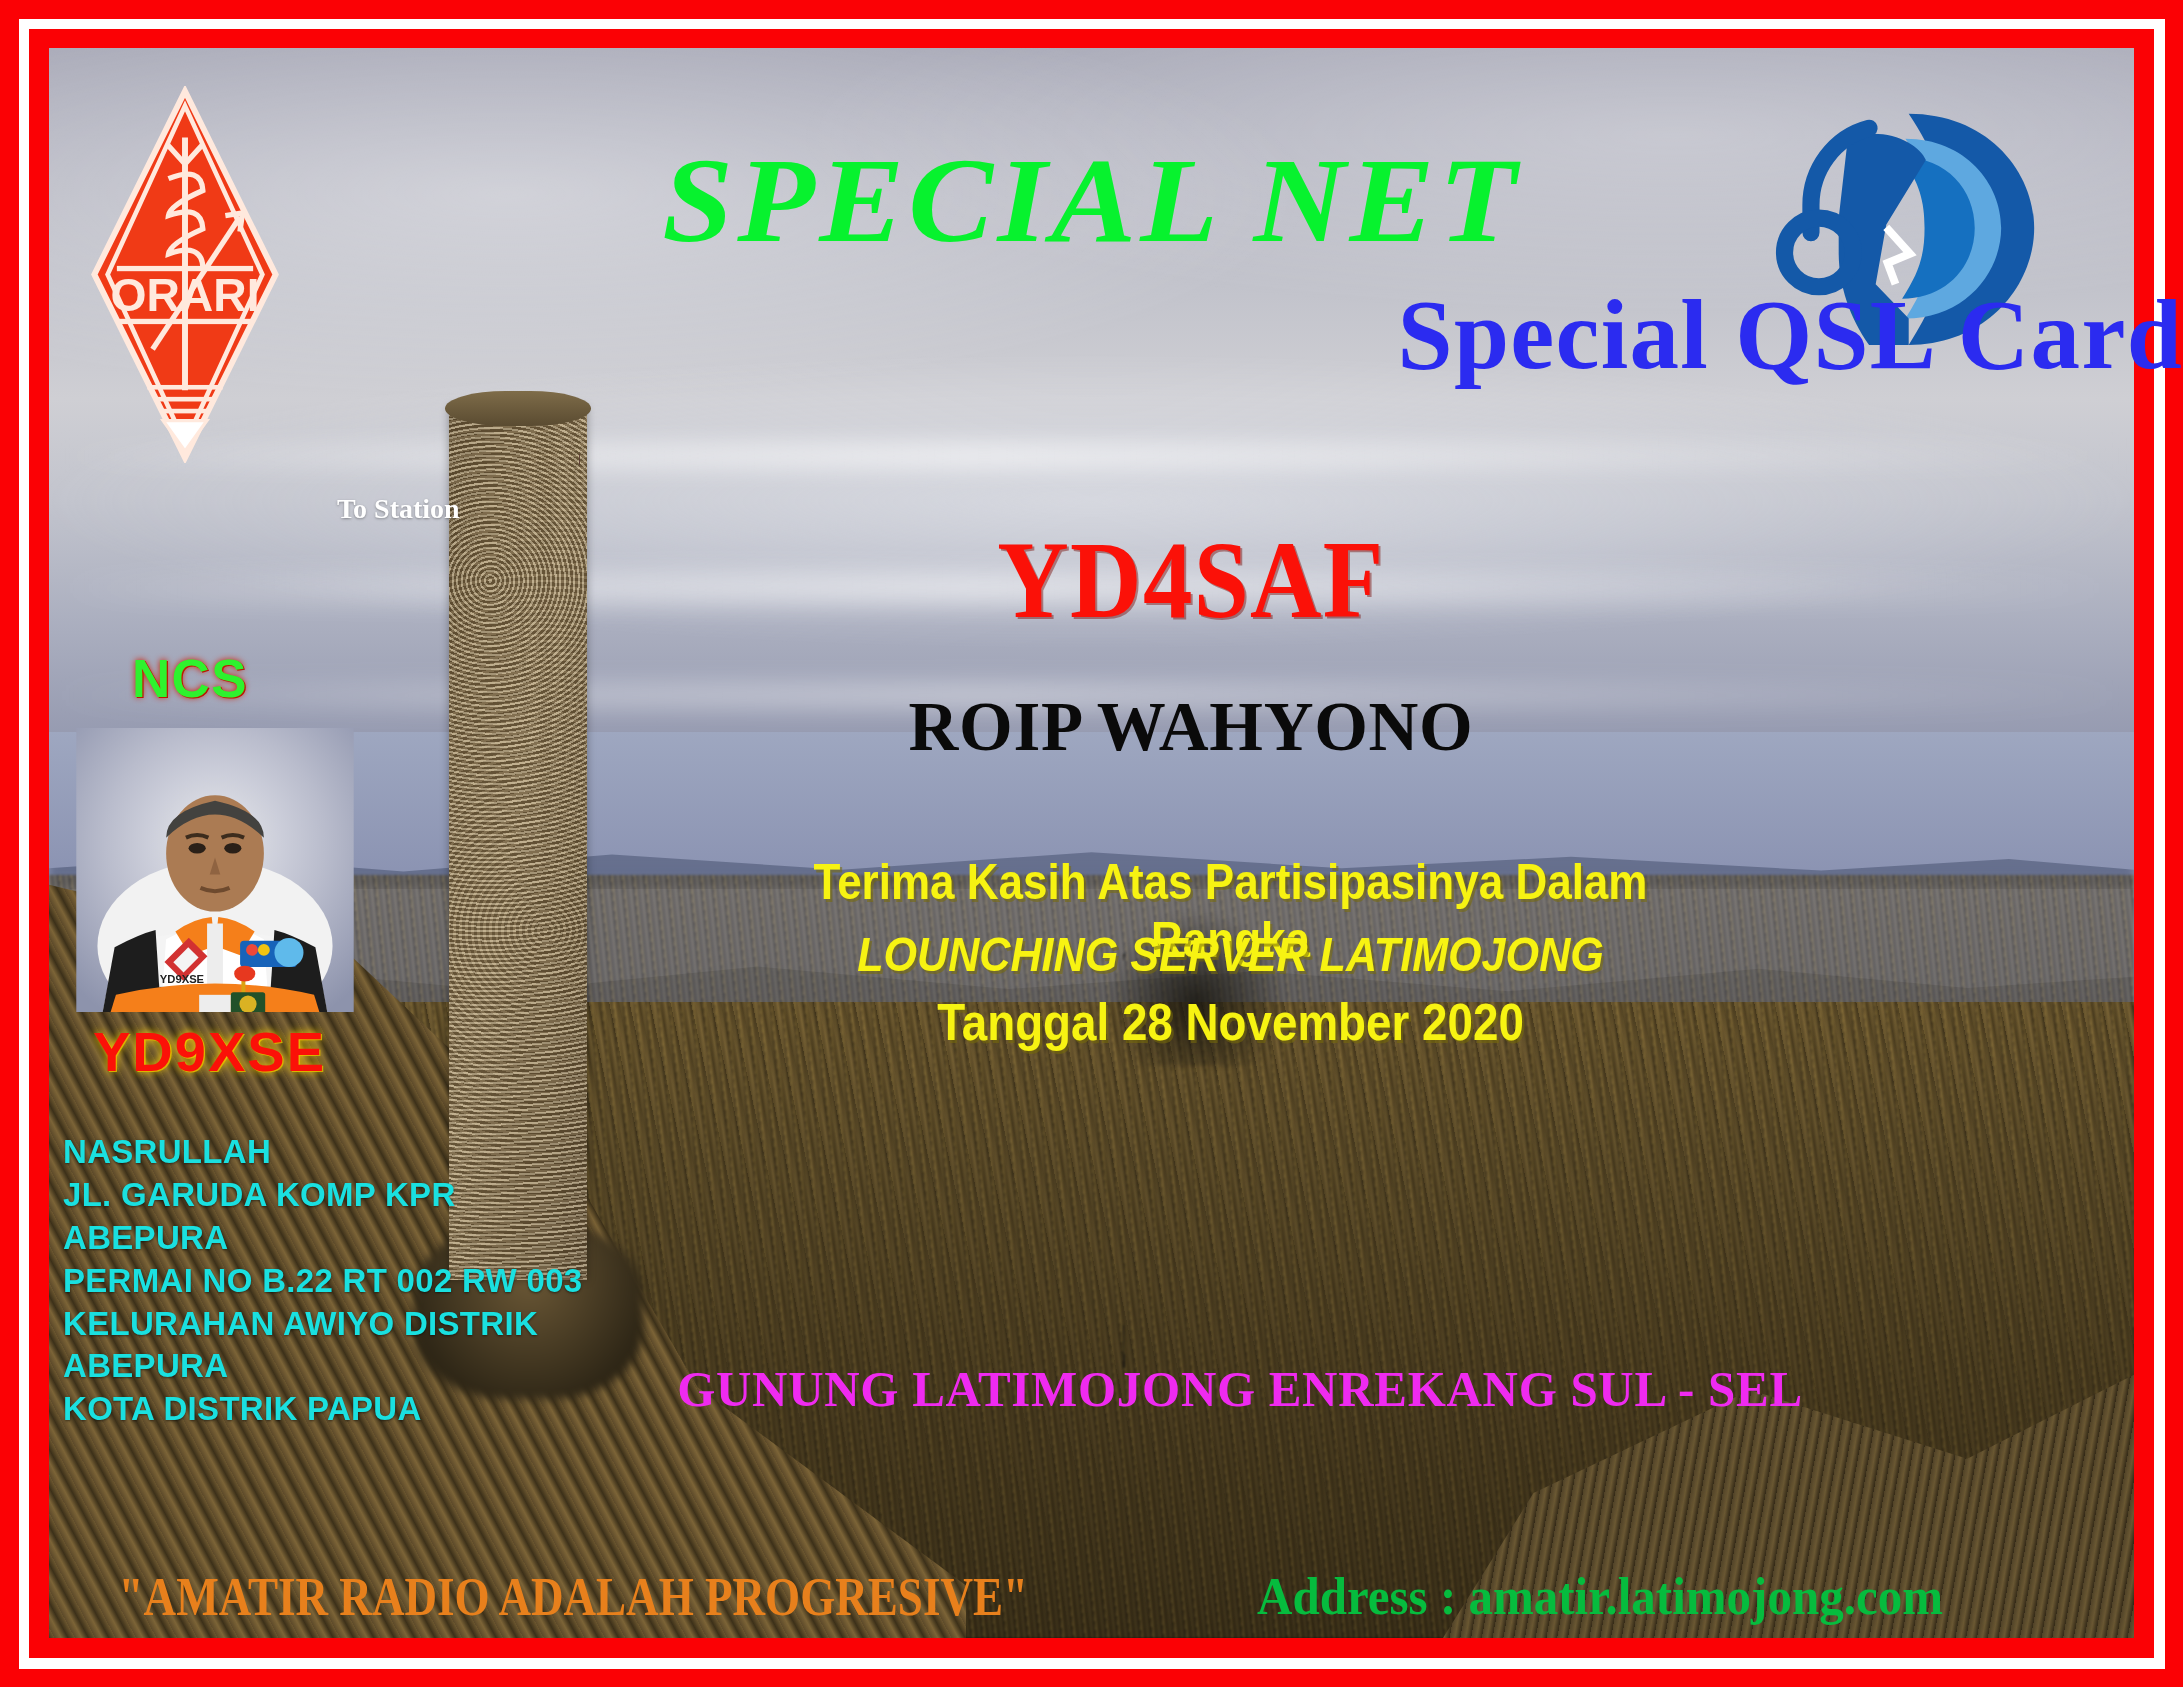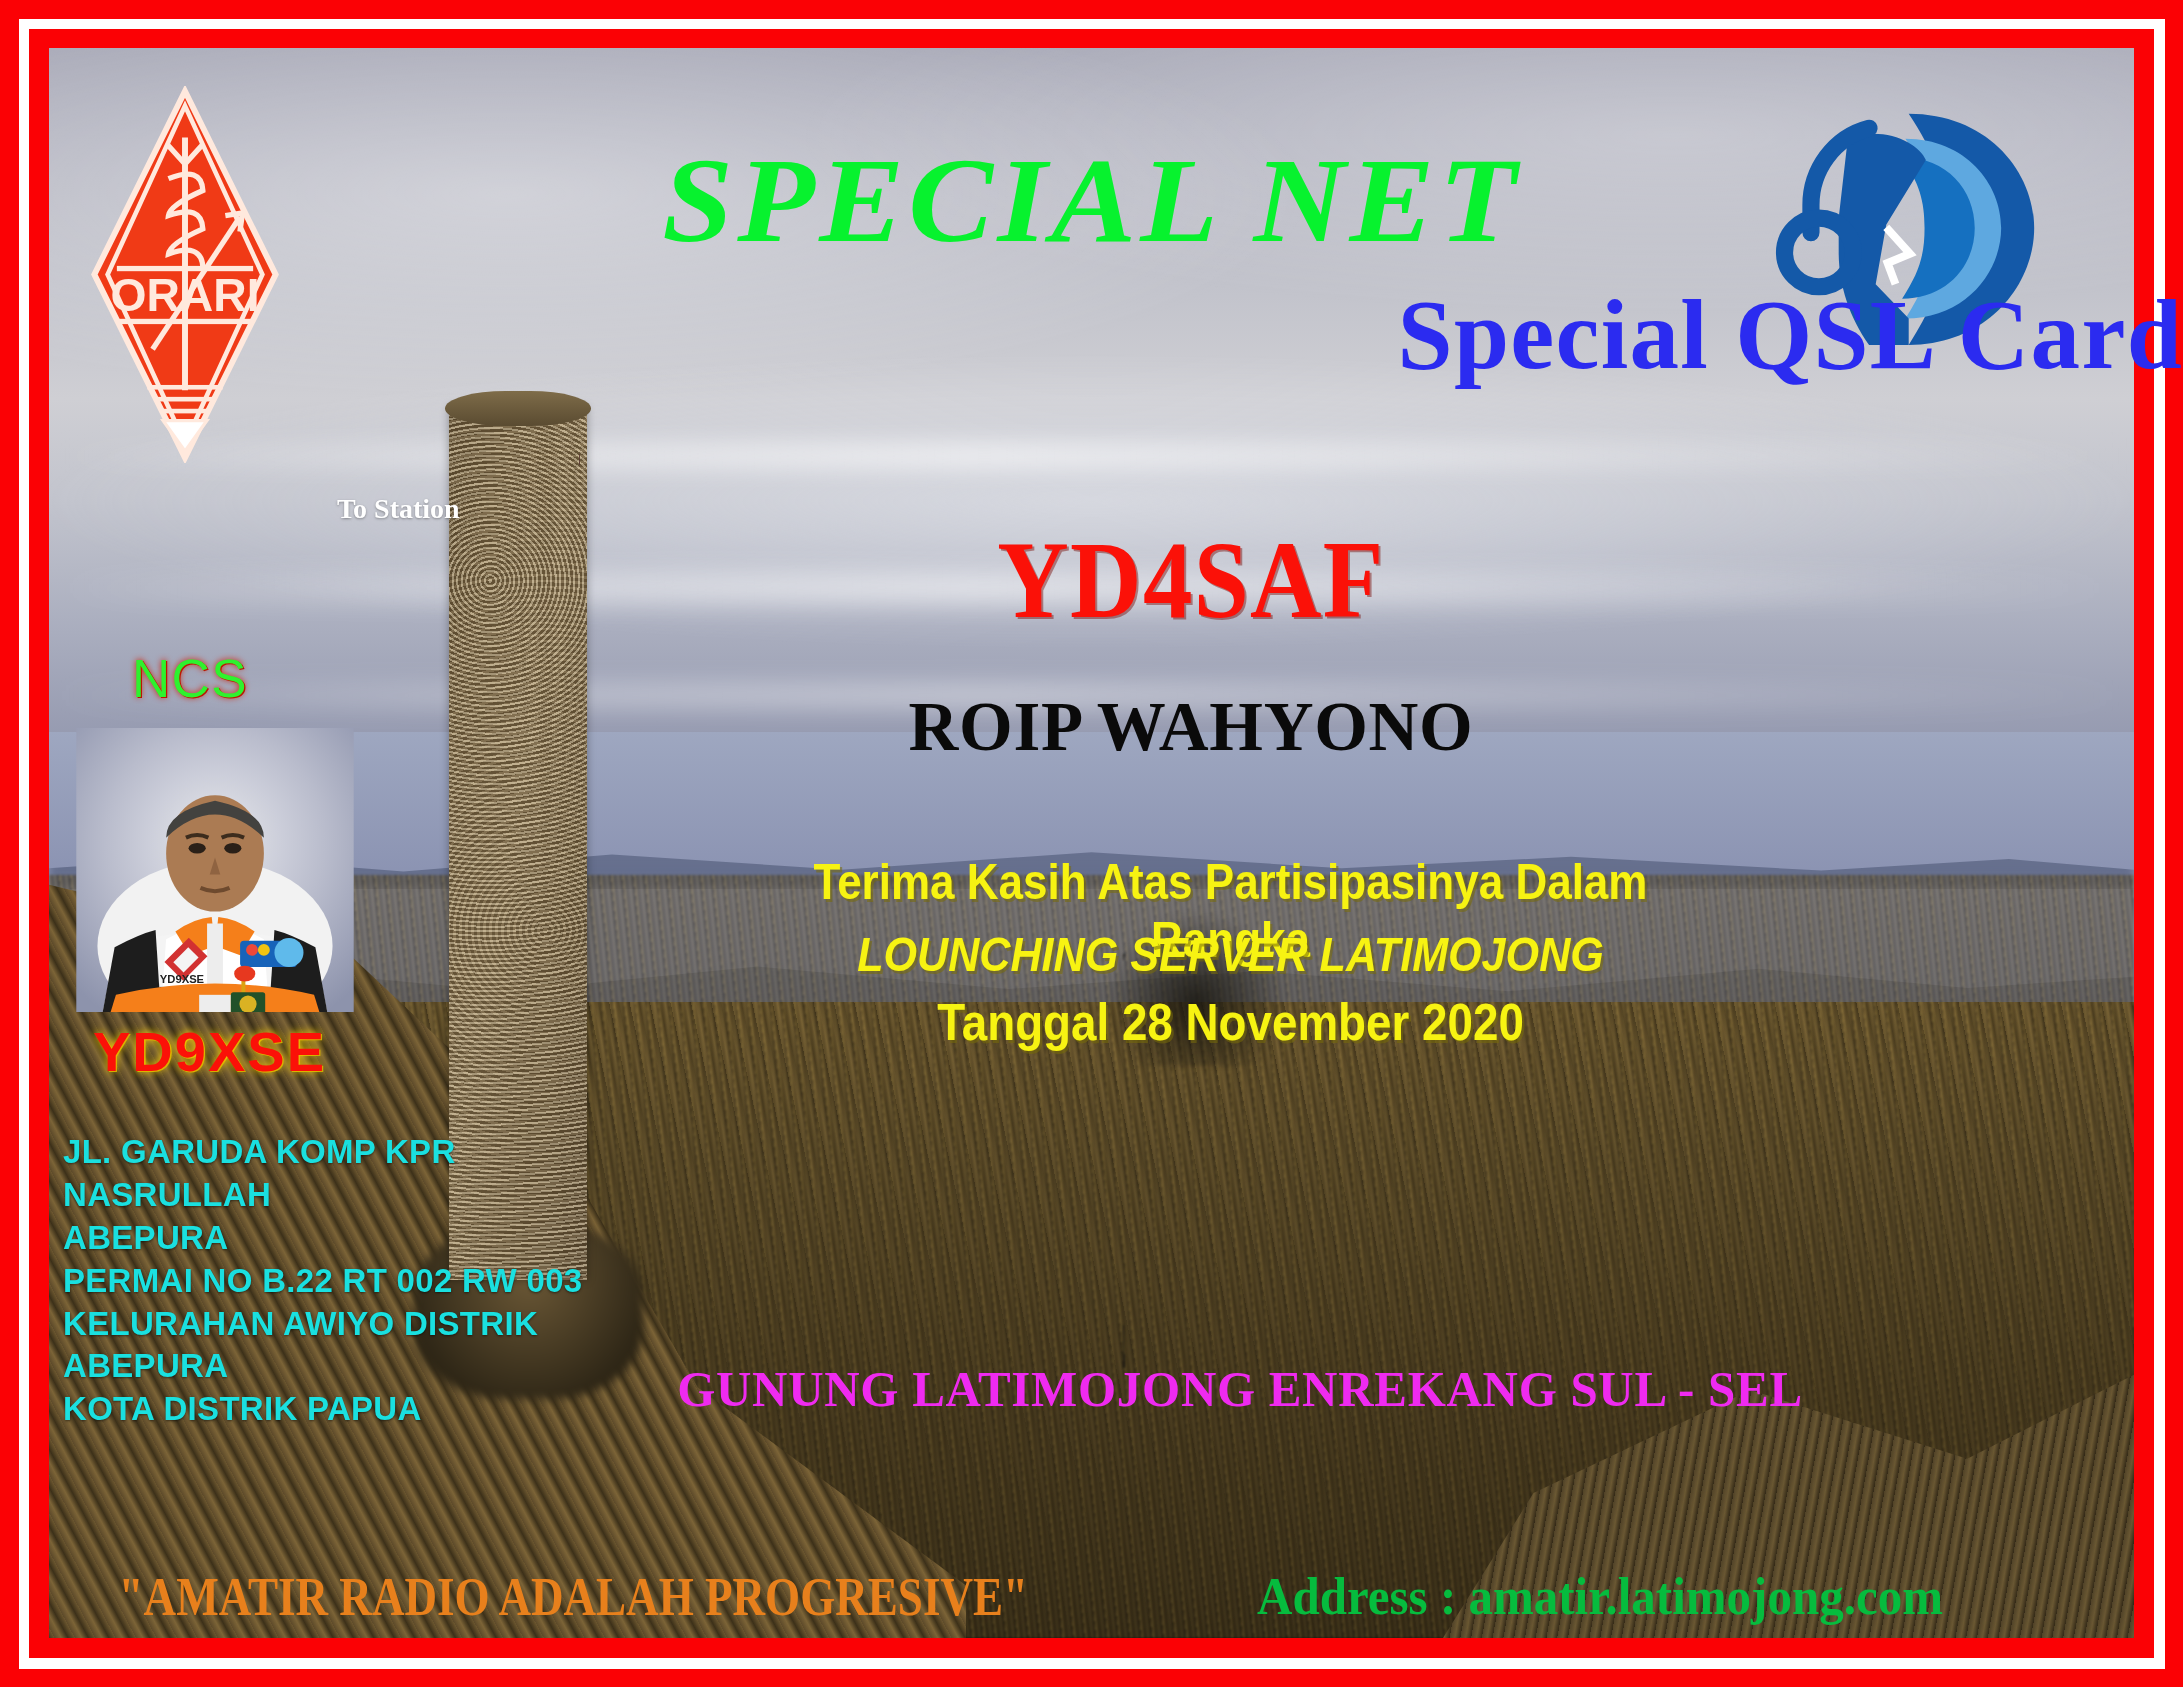--- a/index.html
+++ b/index.html
@@ -224,21 +224,21 @@
     font-family:"Liberation Serif", serif;
     font-weight:bold;font-size:49px;
     color:#06bc3e;
     transform:scaleY(1.08);
   }
 
   
   .ncs-label{
     position:absolute;left:132px;top:648px;
     font-family:"Liberation Sans", sans-serif;
-    font-weight:normal;font-size:53px;color:#2ef22e;
+    font-weight:bold;font-size:53px;color:#2ef22e;
     text-shadow:0 0 6.6px #d01b00, 1.3px 1.3px 0 #b21500;
     letter-spacing:1.3px;
   }
   .ncs-photo{
     position:absolute;left:76px;top:728px;width:278px;height:284px;
     overflow:hidden;
     filter:saturate(1.05);
   }
   .ncs-call{
     position:absolute;left:93px;top:1019px;
@@ -362,22 +362,22 @@
       <circle cx="266" cy="336" r="9" fill="#e84a3a"></circle>
       <circle cx="284" cy="336" r="9" fill="#f0c419"></circle>
       <rect x="250" y="368" width="6" height="34" fill="#d8a21a"></rect>
       <rect x="234" y="400" width="52" height="40" rx="4" fill="#24502a"></rect>
       <circle cx="260" cy="418" r="13" fill="#d8b22a"></circle>
       <ellipse cx="255" cy="372" rx="16" ry="12" fill="#e03a22"></ellipse>
     </svg>
     <div class="ncs-call">YD9XSE</div>
 
     <div class="addr-block">
+      <div>NASRULLAH</div>
       <div>JL. GARUDA KOMP KPR</div>
-      <div>NASRULLAH</div>
       <div>ABEPURA</div>
       <div>PERMAI NO B.22 RT 002 RW 003</div>
       <div>KELURAHAN AWIYO DISTRIK</div>
       <div>ABEPURA</div>
       <div>KOTA DISTRIK PAPUA</div>
     </div>
 
     <table class="qtable">
       <tbody>
     </tbody>

